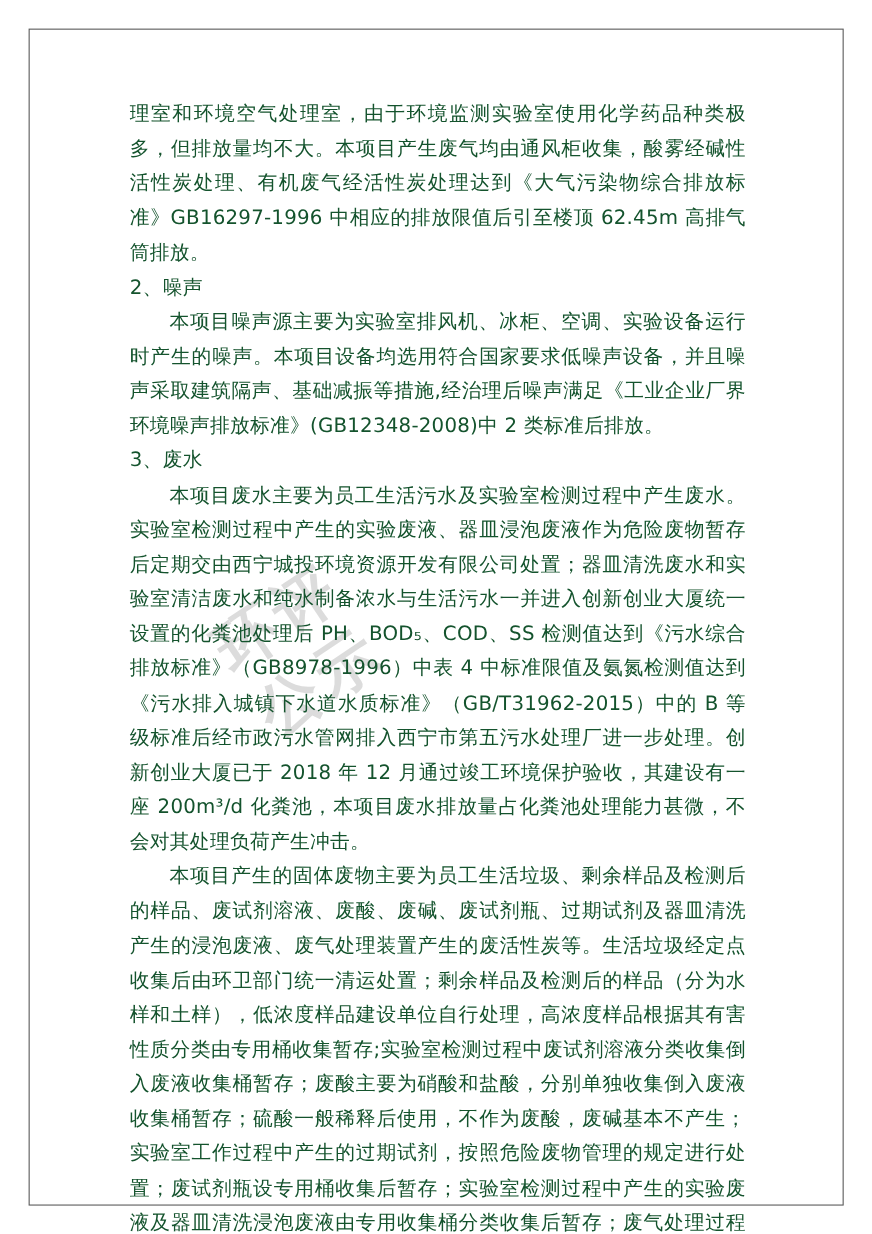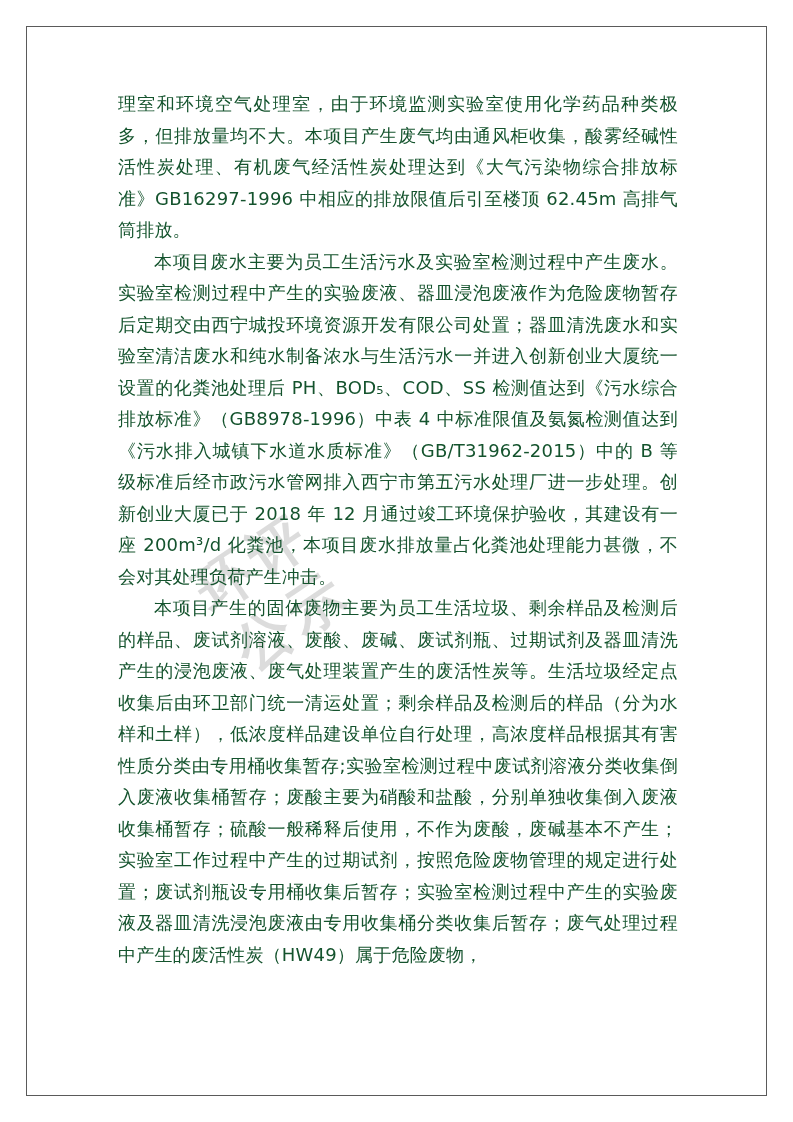--- a/index.html
+++ b/index.html
@@ -74,16 +74,19 @@
 <div class="page">
   <div class="page-border"></div>
 
   <div class="watermark">
     <div class="wm-line">环评</div>
     <div class="wm-line">公示</div>
   </div>
 
   <div class="content">
     <p class="para">理室和环境空气处理室，由于环境监测实验室使用化学药品种类极多，但排放量均不大。本项目产生废气均由通风柜收集，酸雾经碱性活性炭处理、有机废气经活性炭处理达到《大气污染物综合排放标准》GB16297-1996 中相应的排放限值后引至楼顶 62.45m 高排气筒排放。</p>
+    <p class="heading">2、噪声</p>
+    <p class="para indent">本项目噪声源主要为实验室排风机、冰柜、空调、实验设备运行时产生的噪声。本项目设备均选用符合国家要求低噪声设备，并且噪声采取建筑隔声、基础减振等措施,经治理后噪声满足《工业企业厂界环境噪声排放标准》(GB12348-2008)中 2 类标准后排放。</p>
+    <p class="heading">3、废水</p>
     <p class="para indent">本项目废水主要为员工生活污水及实验室检测过程中产生废水。实验室检测过程中产生的实验废液、器皿浸泡废液作为危险废物暂存后定期交由西宁城投环境资源开发有限公司处置；器皿清洗废水和实验室清洁废水和纯水制备浓水与生活污水一并进入创新创业大厦统一设置的化粪池处理后 PH、BOD₅、COD、SS 检测值达到《污水综合排放标准》（GB8978-1996）中表 4 中标准限值及氨氮检测值达到《污水排入城镇下水道水质标准》（GB/T31962-2015）中的 B 等级标准后经市政污水管网排入西宁市第五污水处理厂进一步处理。创新创业大厦已于 2018 年 12 月通过竣工环境保护验收，其建设有一座 200m³/d 化粪池，本项目废水排放量占化粪池处理能力甚微，不会对其处理负荷产生冲击。</p>
     <p class="para indent">本项目产生的固体废物主要为员工生活垃圾、剩余样品及检测后的样品、废试剂溶液、废酸、废碱、废试剂瓶、过期试剂及器皿清洗产生的浸泡废液、废气处理装置产生的废活性炭等。生活垃圾经定点收集后由环卫部门统一清运处置；剩余样品及检测后的样品（分为水样和土样），低浓度样品建设单位自行处理，高浓度样品根据其有害性质分类由专用桶收集暂存;实验室检测过程中废试剂溶液分类收集倒入废液收集桶暂存；废酸主要为硝酸和盐酸，分别单独收集倒入废液收集桶暂存；硫酸一般稀释后使用，不作为废酸，废碱基本不产生；实验室工作过程中产生的过期试剂，按照危险废物管理的规定进行处置；废试剂瓶设专用桶收集后暂存；实验室检测过程中产生的实验废液及器皿清洗浸泡废液由专用收集桶分类收集后暂存；废气处理过程中产生的废活性炭（HW49）属于危险废物，</p>
   </div>
 </div>
 
 </body></html>

